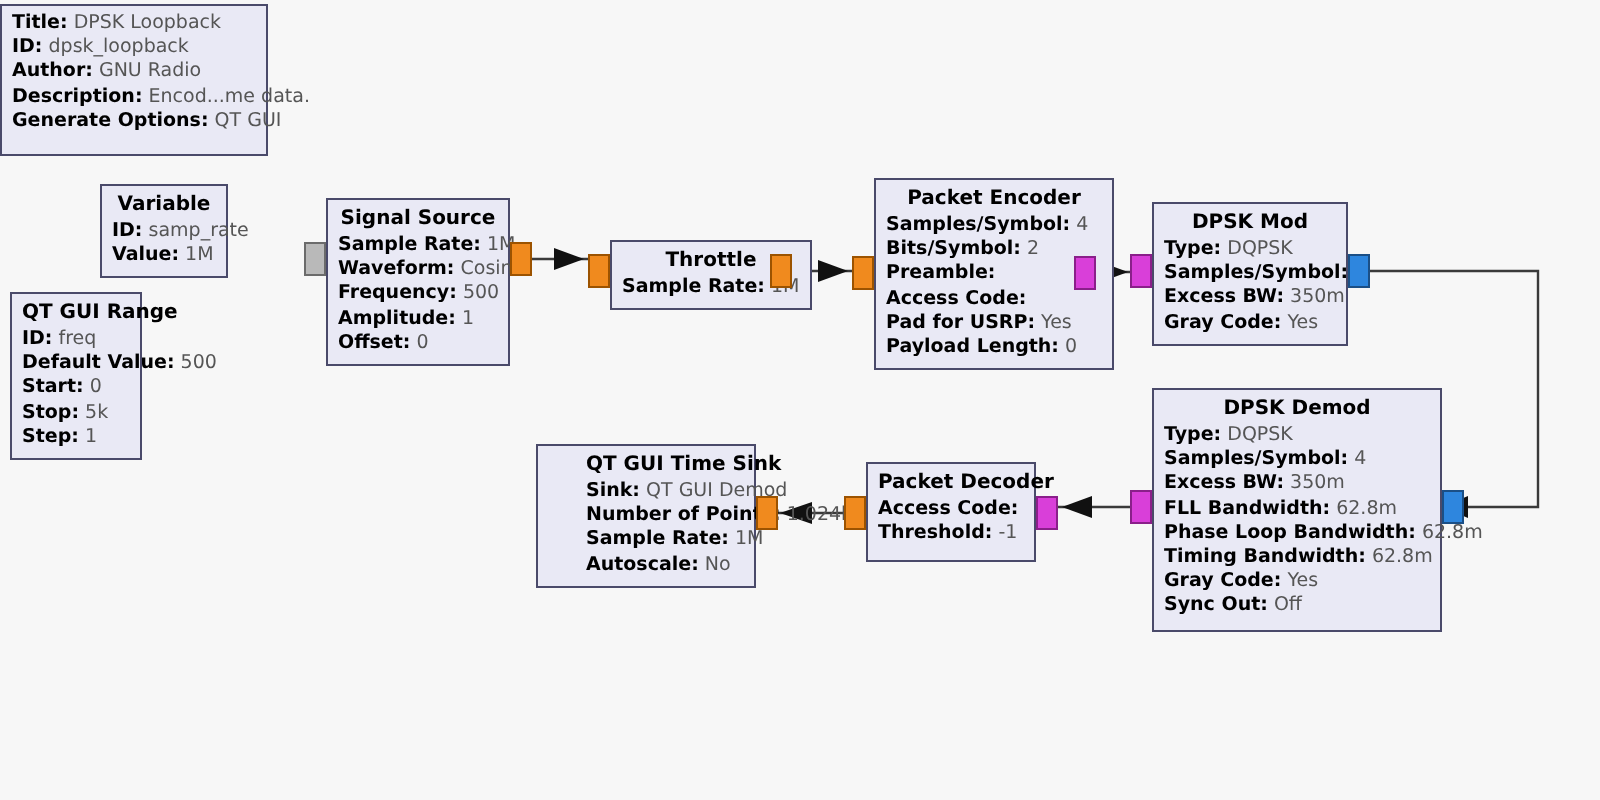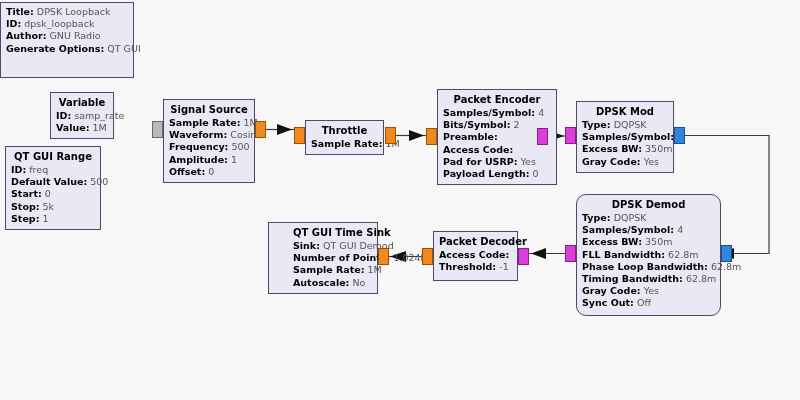--- a/index.html
+++ b/index.html
@@ -69,64 +69,65 @@
       <polygon points="546,248 546,259 531,253.5"></polygon>
       <polygon points="406,251 406,262 390,256.5"></polygon>
     </g>
   </svg>
 
   <div id="blocks-layer">
       <div class="block" style="left: 0px; top: 2px; width: 134px; min-height: 76px;">
         <div class="row"><span class="k">Title:</span> <span class="v">DPSK Loopback</span></div>
         <div class="row"><span class="k">ID:</span> <span class="v">dpsk_loopback</span></div>
         <div class="row"><span class="k">Author:</span> <span class="v">GNU Radio</span></div>
+        <div class="row"><span class="k">Description:</span> <span class="v">Encod...me data.</span></div>
         <div class="row"><span class="k">Generate Options:</span> <span class="v">QT GUI</span></div>
       </div>
       <div class="block" style="left: 10px; top: 92px; width: 64px; min-height: 42px; margin-left: 40px;">
         <div class="title">Variable</div>
         <div class="row"><span class="k">ID:</span> <span class="v">samp_rate</span></div>
         <div class="row"><span class="k">Value:</span> <span class="v">1M</span></div>
       </div>
-      <div class="block" style="left: 5px; top: 146px; width: 96px; min-height: 82px;">
+      <div class="block" style="left: 5px; top: 146px; width: 66px; min-height: 82px;">
         <div class="title">QT GUI Range</div>
         <div class="row"><span class="k">ID:</span> <span class="v">freq</span></div>
         <div class="row"><span class="k">Default Value:</span> <span class="v">500</span></div>
         <div class="row"><span class="k">Start:</span> <span class="v">0</span></div>
         <div class="row"><span class="k">Stop:</span> <span class="v">5k</span></div>
         <div class="row"><span class="k">Step:</span> <span class="v">1</span></div>
       </div>
       <div class="block" style="left: 163px; top: 99px; width: 92px; min-height: 82px;">
         <div class="title">Signal Source</div>
         <div class="row"><span class="k">Sample Rate:</span> <span class="v">1M</span></div>
         <div class="row"><span class="k">Waveform:</span> <span class="v">Cosine</span></div>
         <div class="row"><span class="k">Frequency:</span> <span class="v">500</span></div>
         <div class="row"><span class="k">Amplitude:</span> <span class="v">1</span></div>
         <div class="row"><span class="k">Offset:</span> <span class="v">0</span></div>
       </div>
-      <div class="block" style="left: 305px; top: 120px; width: 79px; min-height: 32px;">
+      <div class="block" style="left: 305px; top: 120px; width: 101px; min-height: 32px;">
         <div class="title">Throttle</div>
         <div class="row"><span class="k">Sample Rate:</span> <span class="v">1M</span></div>
       </div>
       <div class="block" style="left: 437px; top: 89px; width: 120px; min-height: 96px;">
         <div class="title">Packet Encoder</div>
         <div class="row"><span class="k">Samples/Symbol:</span> <span class="v">4</span></div>
         <div class="row"><span class="k">Bits/Symbol:</span> <span class="v">2</span></div>
         <div class="row"><span class="k">Preamble:</span> <span class="v"></span></div>
         <div class="row"><span class="k">Access Code:</span> <span class="v"></span></div>
         <div class="row"><span class="k">Pad for USRP:</span> <span class="v">Yes</span></div>
         <div class="row"><span class="k">Payload Length:</span> <span class="v">0</span></div>
       </div>
       <div class="block" style="left: 576px; top: 101px; width: 98px; min-height: 70px;">
         <div class="title">DPSK Mod</div>
         <div class="row"><span class="k">Type:</span> <span class="v">DQPSK</span></div>
         <div class="row"><span class="k">Samples/Symbol:</span> <span class="v">4</span></div>
         <div class="row"><span class="k">Excess BW:</span> <span class="v">350m</span></div>
         <div class="row"><span class="k">Gray Code:</span> <span class="v">Yes</span></div>
       </div>
-      <div class="block" style="left: 576px; top: 194px; width: 145px; min-height: 122px; border-radius: 10px;">
+      <div class="block" style="left: 576px; top: 194px; width: 145px; min-height: 122px;">
         <div class="title">DPSK Demod</div>
         <div class="row"><span class="k">Type:</span> <span class="v">DQPSK</span></div>
         <div class="row"><span class="k">Samples/Symbol:</span> <span class="v">4</span></div>
         <div class="row"><span class="k">Excess BW:</span> <span class="v">350m</span></div>
         <div class="row"><span class="k">FLL Bandwidth:</span> <span class="v">62.8m</span></div>
         <div class="row"><span class="k">Phase Loop Bandwidth:</span> <span class="v">62.8m</span></div>
         <div class="row"><span class="k">Timing Bandwidth:</span> <span class="v">62.8m</span></div>
         <div class="row"><span class="k">Gray Code:</span> <span class="v">Yes</span></div>
         <div class="row"><span class="k">Sync Out:</span> <span class="v">Off</span></div>
       </div>

